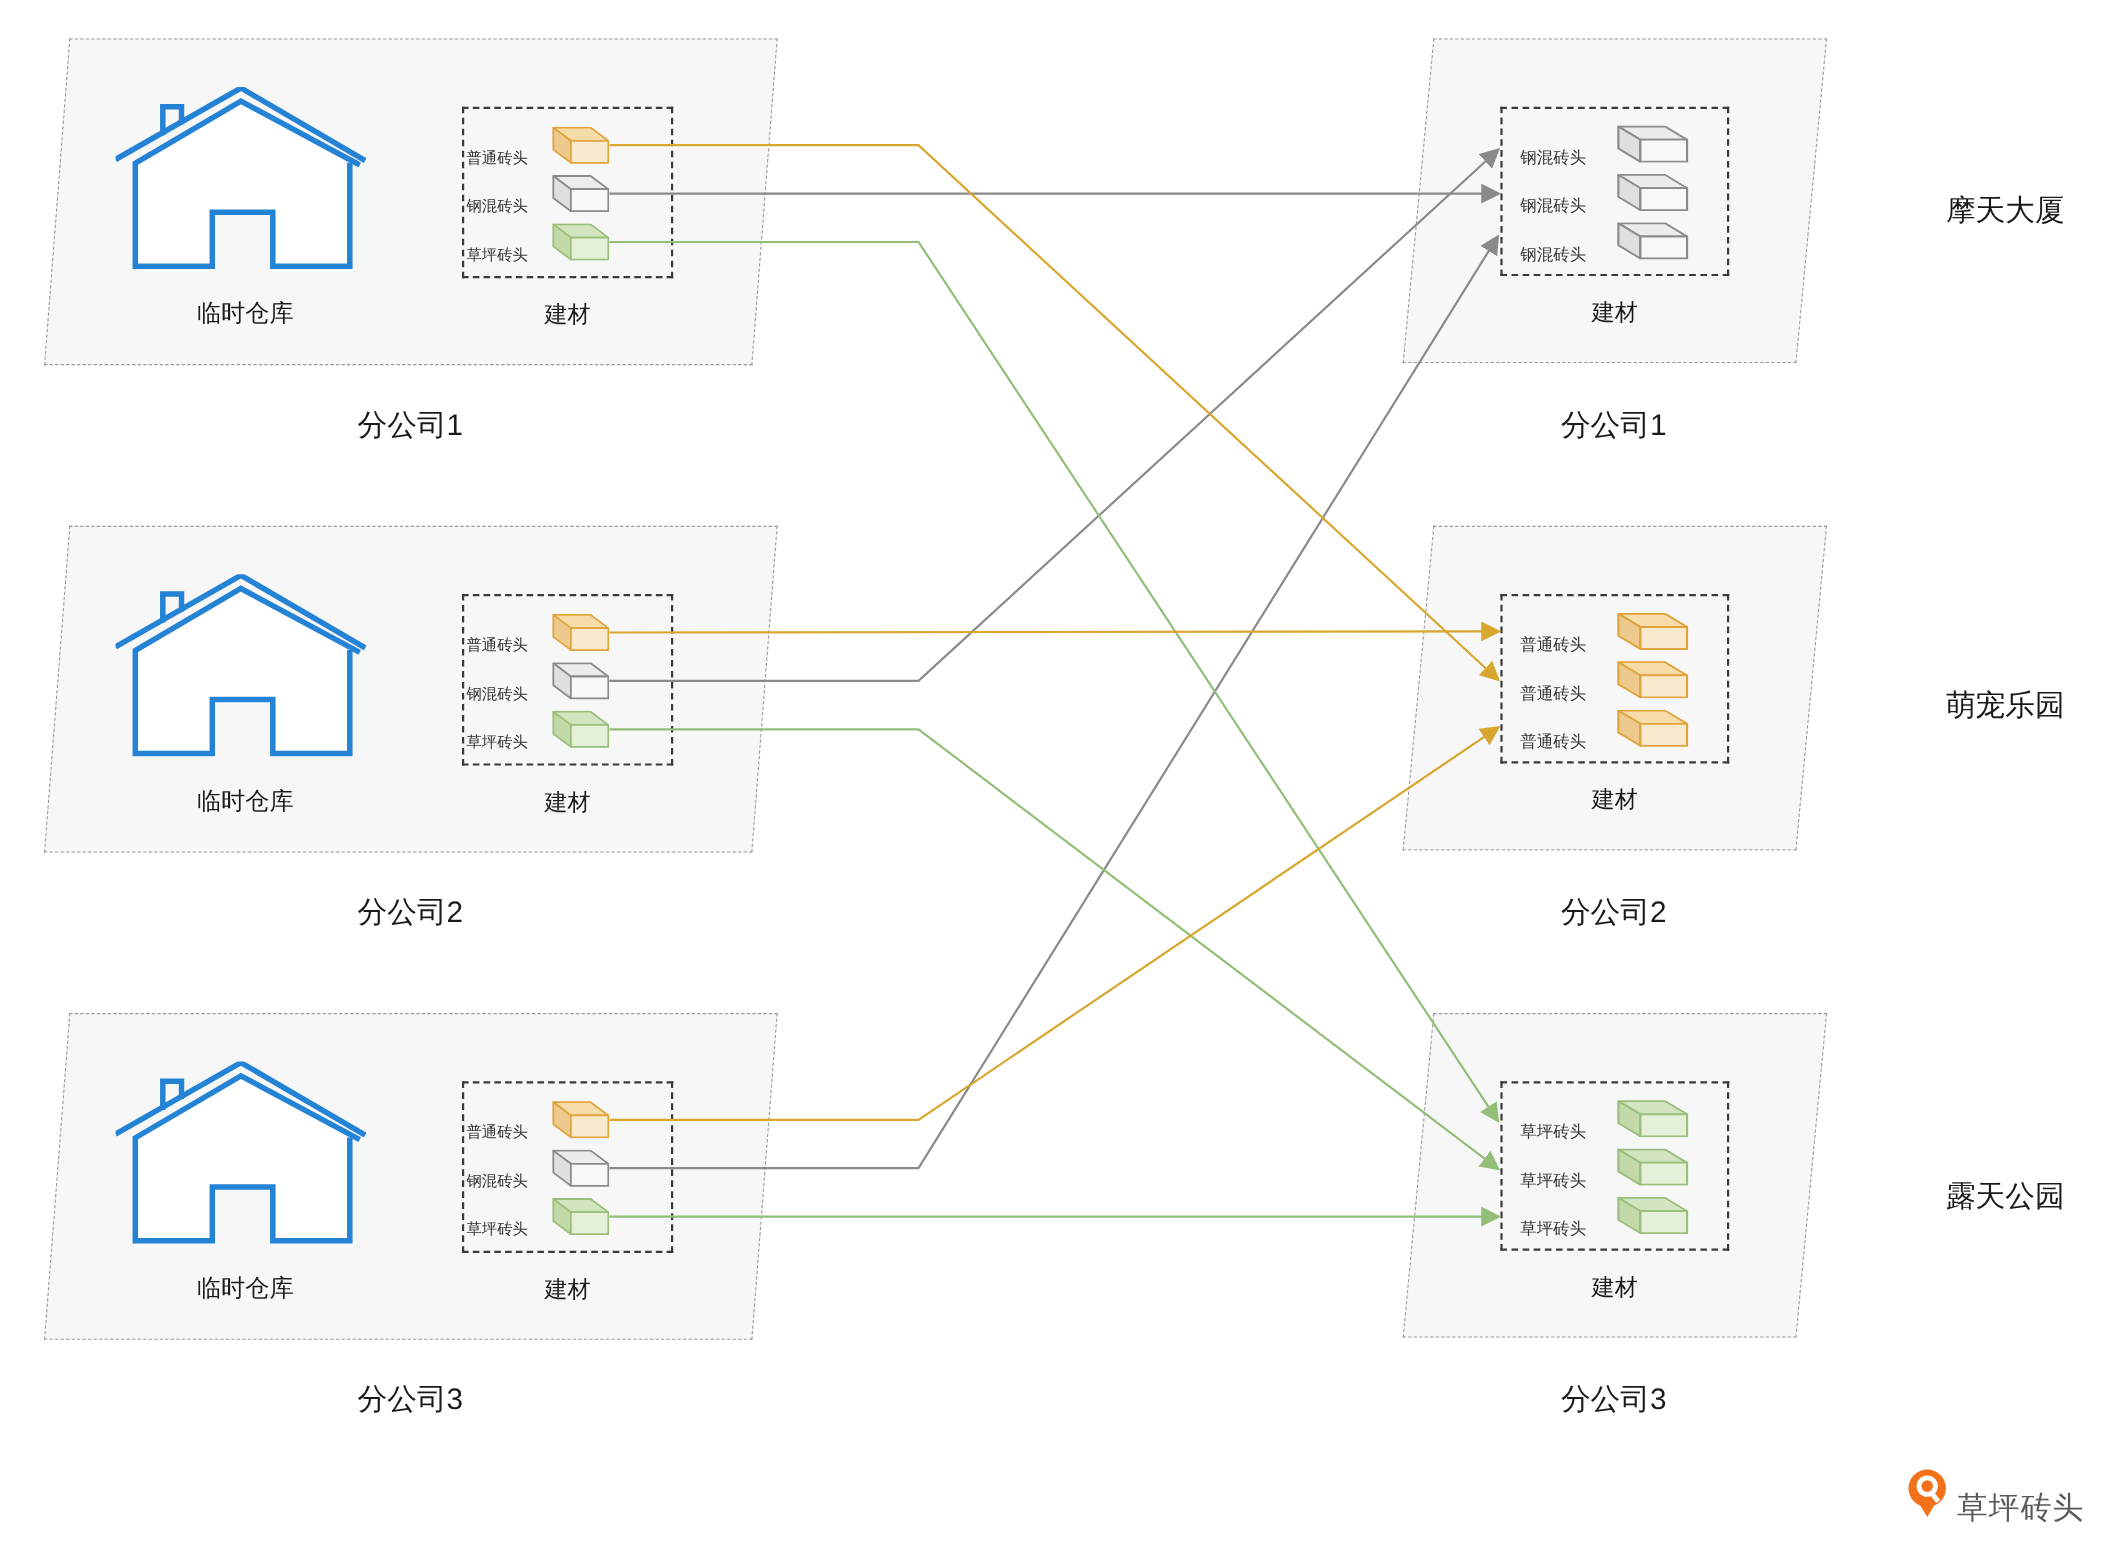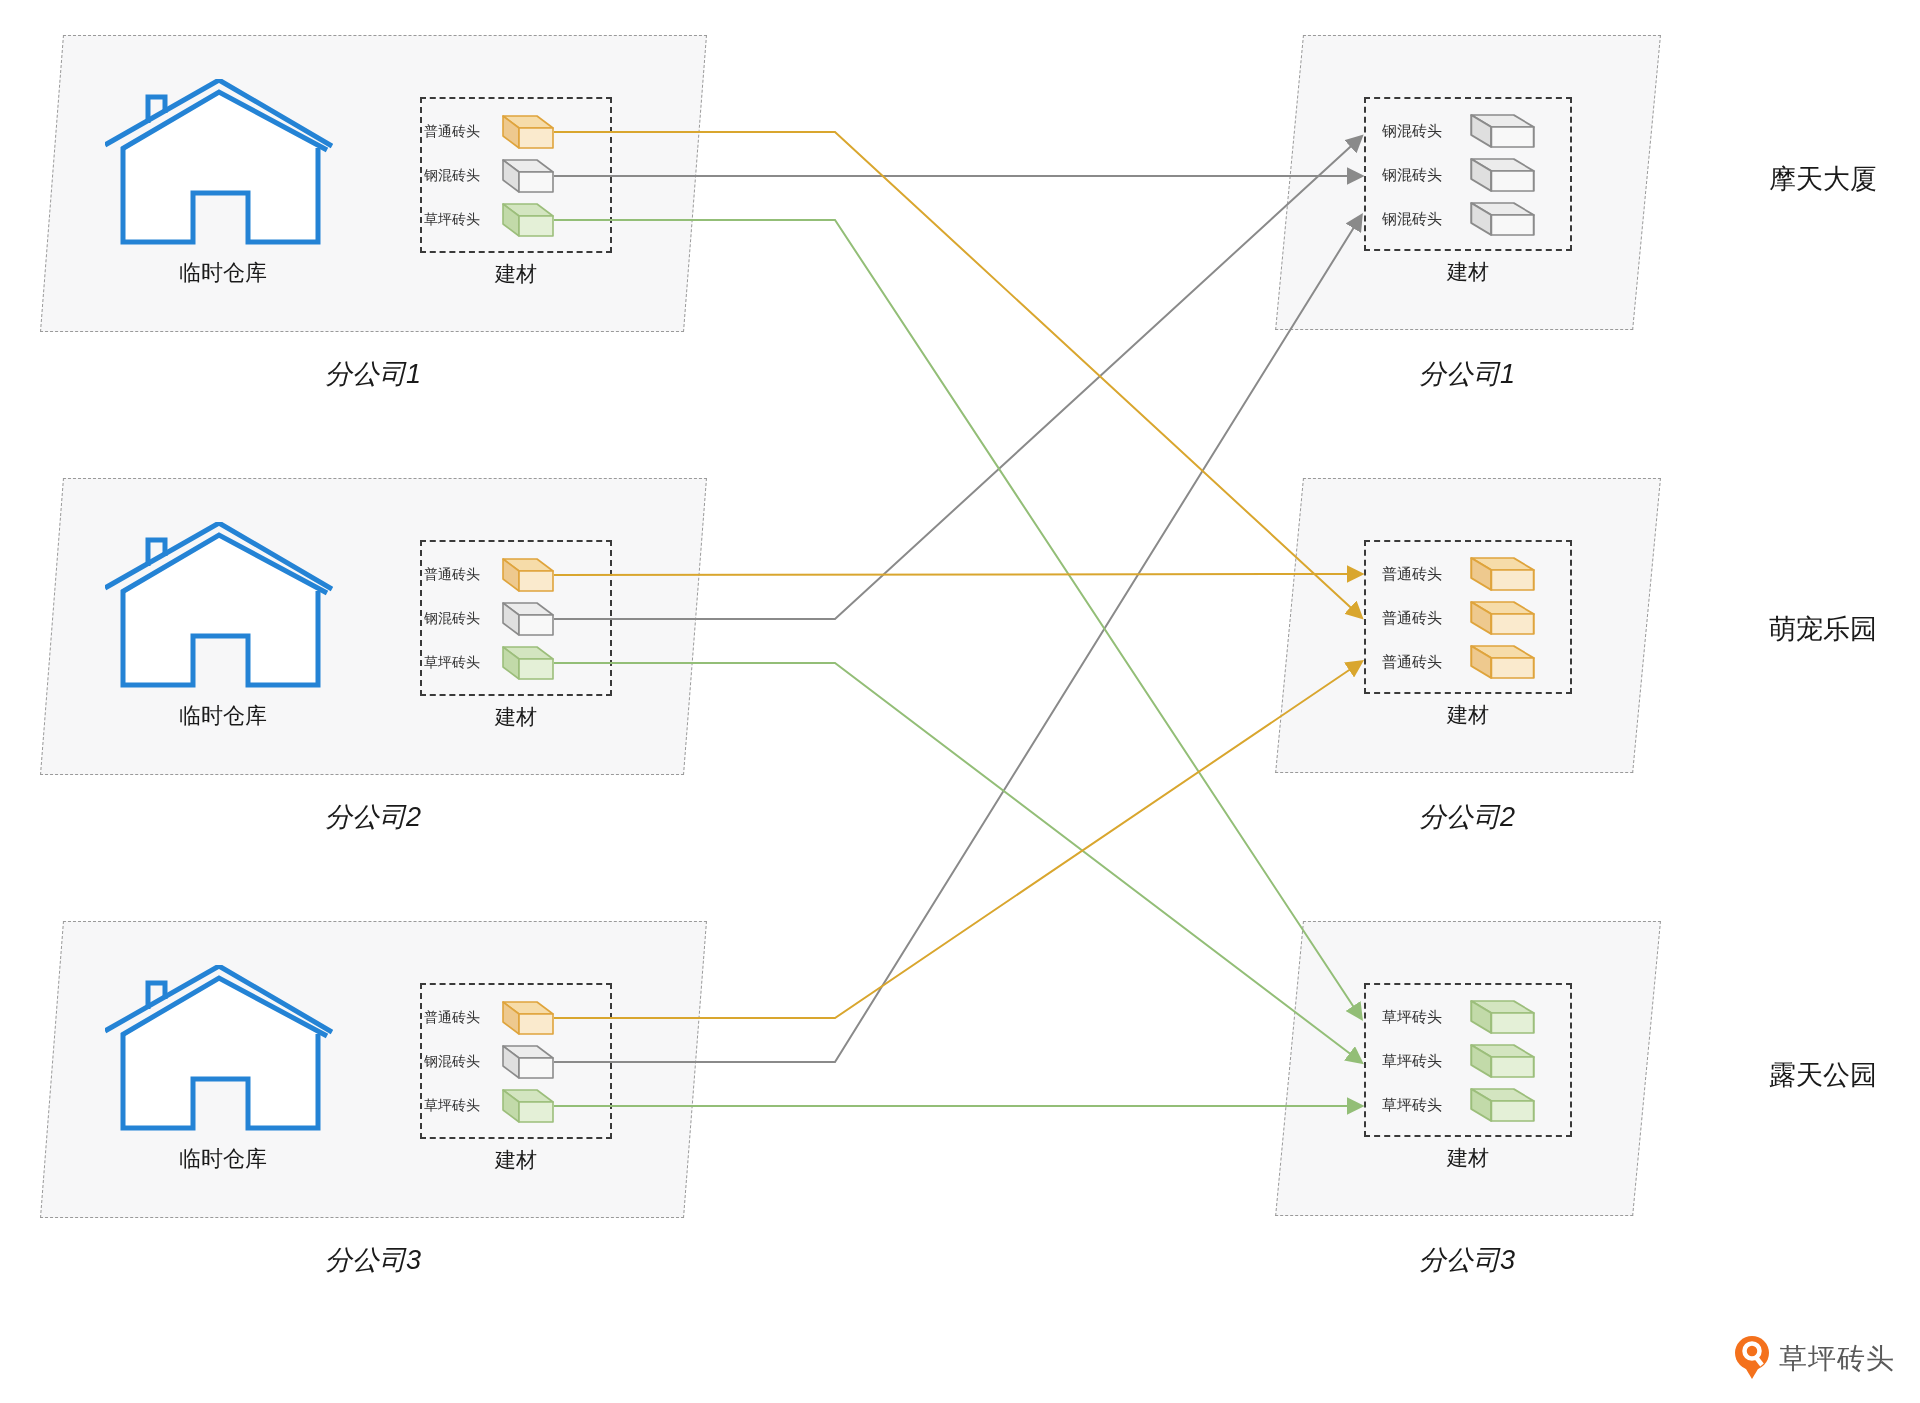--- a/index.html
+++ b/index.html
@@ -1,26 +1,26 @@
 <!DOCTYPE html>
 <html><head>
 <meta charset="utf-8">
 <style>
   html,body{margin:0;padding:0;background:#ffffff;}
   body{font-family:"Liberation Sans","DejaVu Sans",sans-serif;color:#1a1a1a;}
   #canvas{position:relative;width:1920px;height:1403px;background:#ffffff;overflow:hidden;}
-  .abs{position:absolute;}
+  .abs{position:absolute;margin-top:12px;}
   
   .panel{position:absolute;background:#f7f7f8;border:1.5px dashed #9a9a9a;box-sizing:border-box;}
   .lskew{transform:skewX(-4.43deg);transform-origin:top left;}
   .rskew{transform:skewX(-5.4deg);transform-origin:top left;}
   
   .mbox{position:absolute;border:2px dashed #3a3a3a;box-sizing:border-box;}
   
-  .t-branch{font-size:27px;text-align:center;color:#1a1a1a;font-style:italic;}
+  .t-branch{font-size:27px;text-align:center;color:#1a1a1a;}
   .t-sub{font-size:22px;text-align:center;color:#1a1a1a;}
   .t-mat{font-size:21px;text-align:center;color:#1a1a1a;}
   .t-brick{font-size:14px;color:#333;white-space:nowrap;}
   .t-brickr{font-size:15px;color:#333;white-space:nowrap;}
   .t-build{font-size:27px;text-align:center;color:#1a1a1a;}
   .t-logo{font-size:28px;color:#595959;letter-spacing:1px;white-space:nowrap;}
   
   #shapes{position:absolute;left:0;top:0;pointer-events:none;}
   .hs{stroke:#2483D5;stroke-width:5;fill:none;stroke-linejoin:miter;}
   .bk{stroke-width:1.6;stroke-linejoin:round;}

